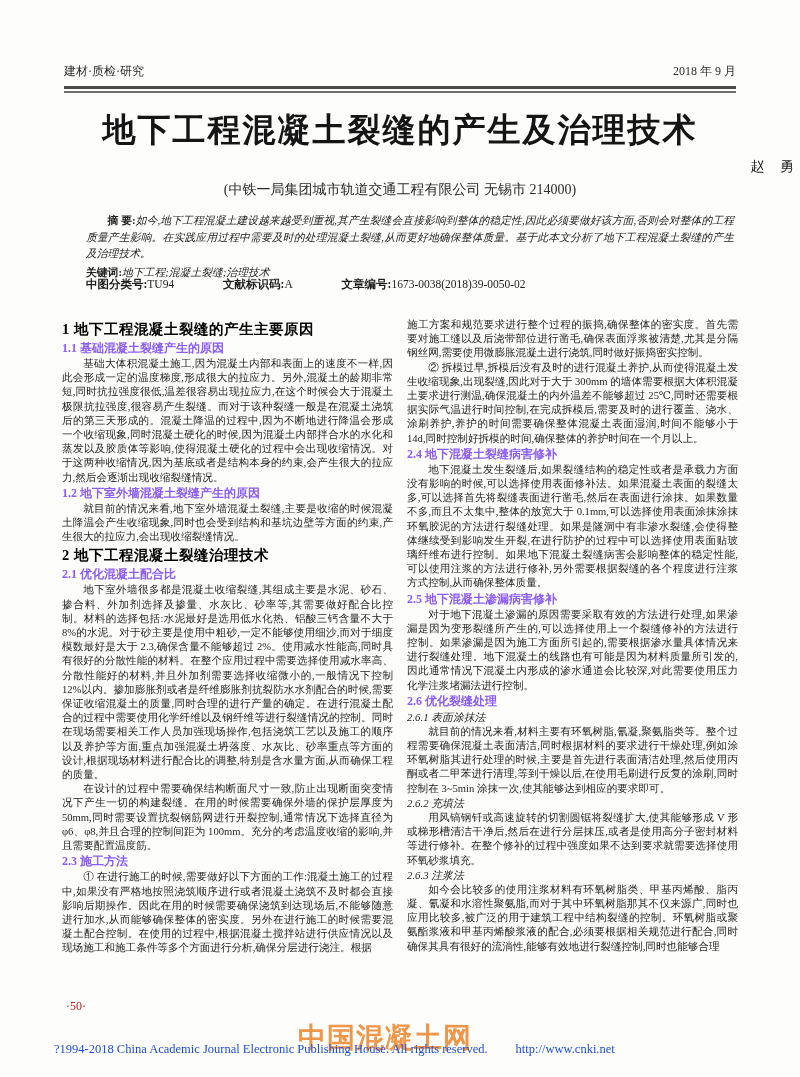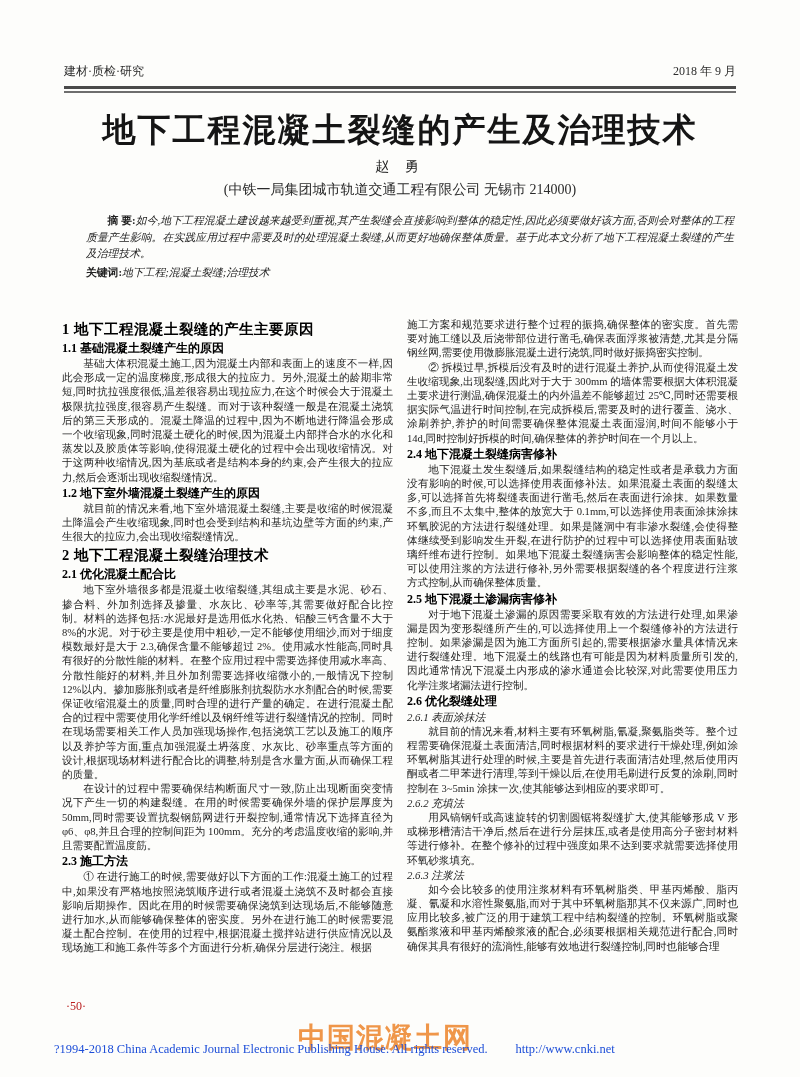--- a/index.html
+++ b/index.html
@@ -26,21 +26,21 @@
   }
   
   .title {
     position: absolute; top: 108px; left: 0; width: 100%;
     text-align: center;
     font-size: 33px; font-weight: bold; letter-spacing: 2px;
     color: #151515;
   }
   .author {
     position: absolute; top: 158px; left: 0; width: 100%;
-    text-align: center; font-size: 14px; letter-spacing: 6px; color: #222;
+    text-align: right; font-size: 14px; letter-spacing: 6px; color: #222;
   }
   .affil {
     position: absolute; top: 181px; left: 0; width: 100%;
     text-align: center; font-size: 14px; color: #2a2a2a;
   }
   
   .abstract {
     position: absolute; top: 212px; left: 86px; width: 648px;
     font-size: 10.8px; line-height: 16.5px; text-align: justify;
     font-style: italic; color: #222;
@@ -63,21 +63,21 @@
   .col p {
     font-size: 10.6px; line-height: 14.2px; text-align: justify;
     text-indent: 2em; color: #1e1e1e;
   }
   .col p.cont { text-indent: 0; }
   .col .h1 {
     font-size: 14.5px; font-weight: bold; color: #000000;
     line-height: 22px; letter-spacing: 0.5px;
   }
   .col .h2 {
-    font-size: 12px; font-weight: bold; color: #000000;
+    font-size: 12px; font-weight: bold; color: #8b5cf6;
     line-height: 17px;
   }
   .col .h3 {
     font-size: 10.8px; font-style: italic; color: #222;
     line-height: 15px;
   }
   
   .page-num {
     position: absolute; left: 66px; top: 999px;
     font-size: 12px; color: #b91c1c;
@@ -107,20 +107,25 @@
 
   <div class="title">地下工程混凝土裂缝的产生及治理技术</div>
   <div class="author">赵 勇</div>
   <div class="affil">(中铁一局集团城市轨道交通工程有限公司 无锡市 214000)</div>
 
   <div class="abstract">
     <div class="lead"><b>摘 要:</b><span>如今,地下工程混凝土建设越来越受到重视,其产生裂缝会直接影响到整体的稳定性,因此必须要做好该方面,否则会对整体的工程质量产生影响。在实践应用过程中需要及时的处理混凝土裂缝,从而更好地确保整体质量。基于此本文分析了地下工程混凝土裂缝的产生及治理技术。</span></div>
     <div class="kw"><b>关键词:</b><span>地下工程;混凝土裂缝;治理技术</span></div>
   </div>
 
+  <div class="abs-meta">
+    <b>中图分类号:</b><span>TU94</span><span class="gap"></span>
+    <b>文献标识码:</b><span>A</span><span class="gap"></span>
+    <b>文章编号:</b><span>1673-0038(2018)39-0050-02</span>
+  </div>
 
   <div class="columns">
     <div class="col">
       <div class="h1">1 地下工程混凝土裂缝的产生主要原因</div>
       <div class="h2">1.1 基础混凝土裂缝产生的原因</div>
       <p>基础大体积混凝土施工,因为混凝土内部和表面上的速度不一样,因此会形成一定的温度梯度,形成很大的拉应力。另外,混凝土的龄期非常短,同时抗拉强度很低,温差很容易出现拉应力,在这个时候会大于混凝土极限抗拉强度,很容易产生裂缝。而对于该种裂缝一般是在混凝土浇筑后的第三天形成的。混凝土降温的过程中,因为不断地进行降温会形成一个收缩现象,同时混凝土硬化的时候,因为混凝土内部拌合水的水化和蒸发以及胶质体等影响,使得混凝土硬化的过程中会出现收缩情况。对于这两种收缩情况,因为基底或者是结构本身的约束,会产生很大的拉应力,然后会逐渐出现收缩裂缝情况。</p>
       <div class="h2">1.2 地下室外墙混凝土裂缝产生的原因</div>
       <p>就目前的情况来看,地下室外墙混凝土裂缝,主要是收缩的时候混凝土降温会产生收缩现象,同时也会受到结构和基坑边壁等方面的约束,产生很大的拉应力,会出现收缩裂缝情况。</p>
       <div class="h1">2 地下工程混凝土裂缝治理技术</div>
       <div class="h2">2.1 优化混凝土配合比</div>

